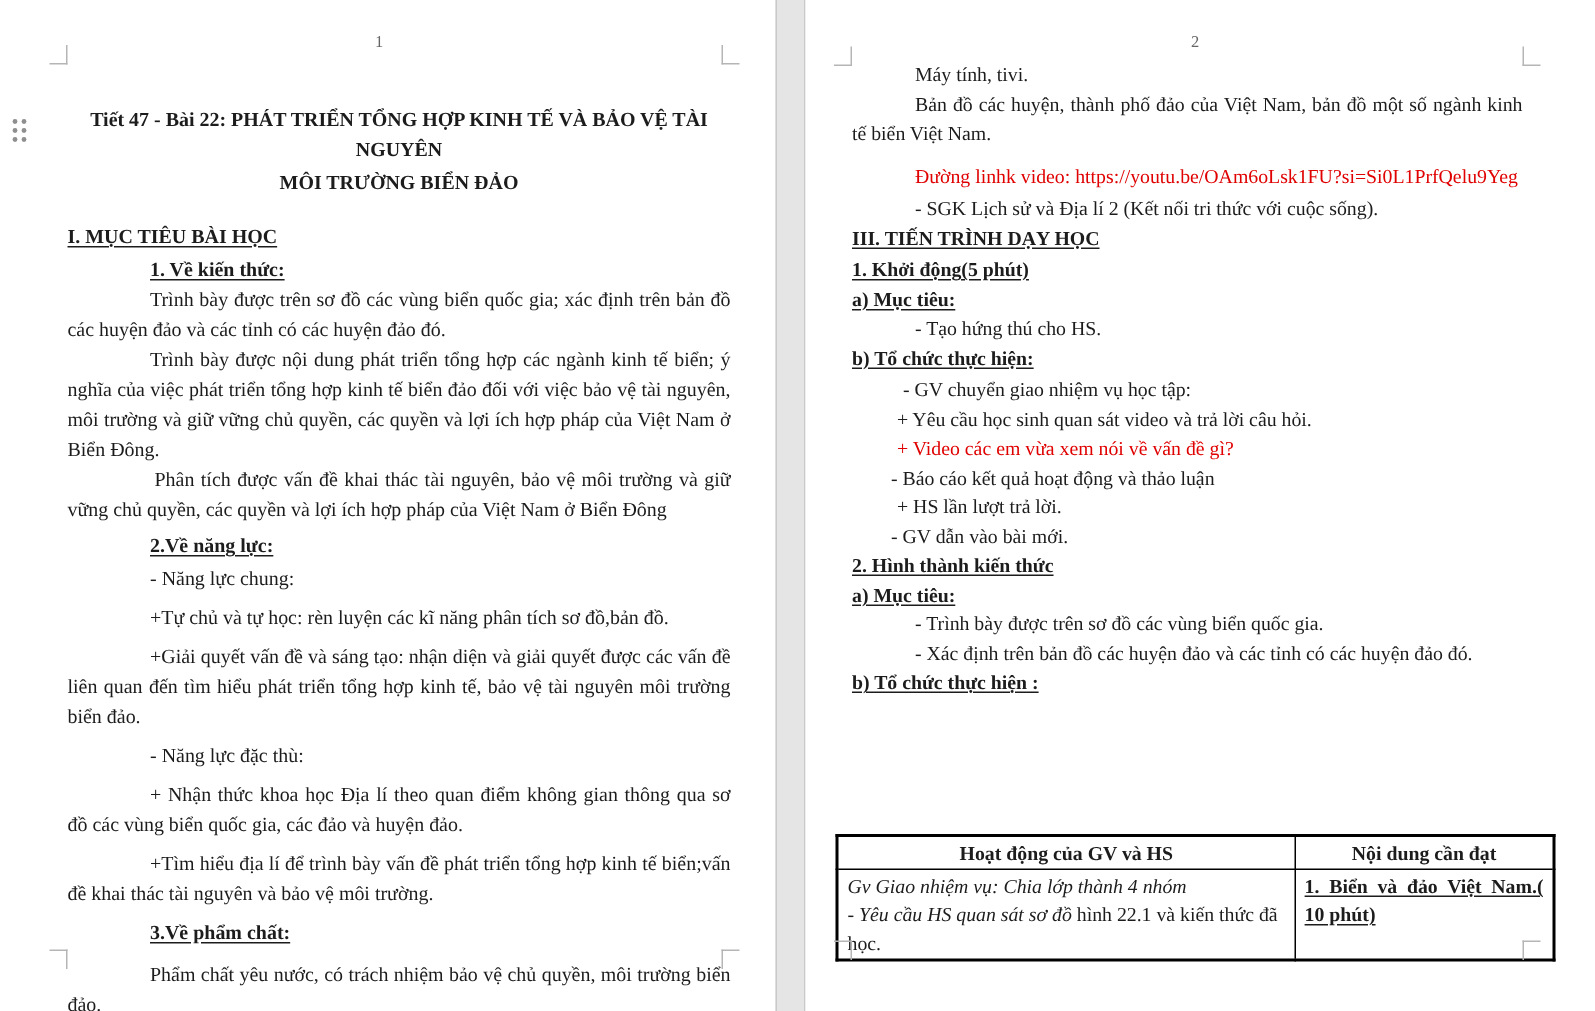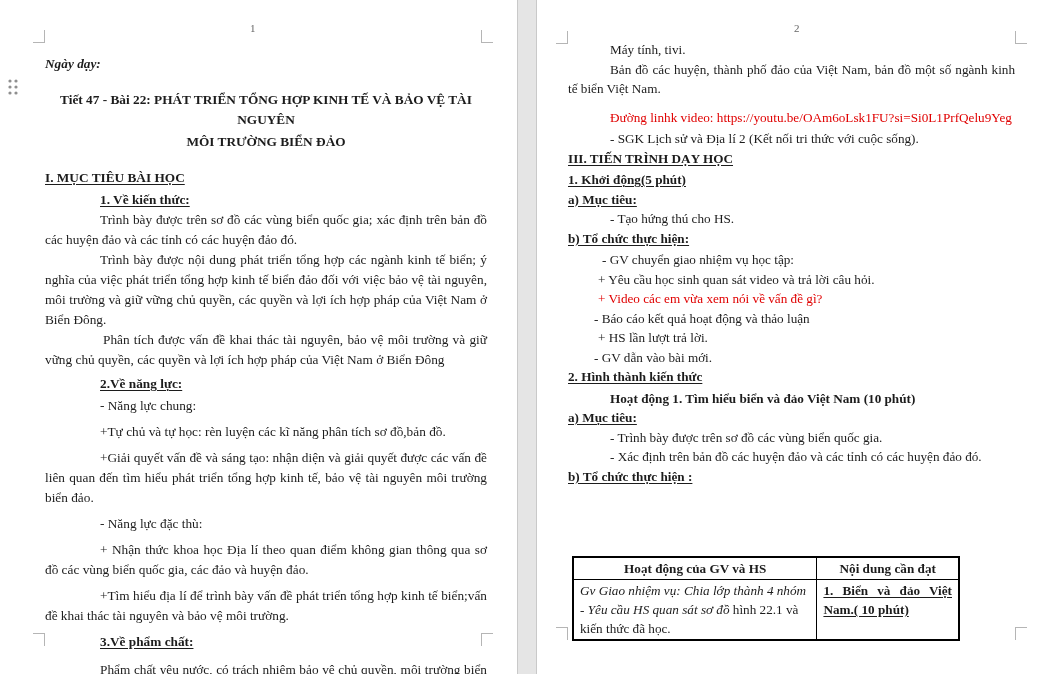--- a/index.html
+++ b/index.html
@@ -39,21 +39,21 @@
   .ti58{text-indent:58px;}
   .ti42{text-indent:42px;}
   .in55{padding-left:55px;}
   .in42{padding-left:42px;}
   .in34{padding-left:34px;}
   .in30{padding-left:30px;}
   .in26{padding-left:26px;}
   .mt2{margin-top:2px;} .mt4{margin-top:4px;} .mt6{margin-top:6px;} .mt8{margin-top:8px;}
   .mt9{margin-top:9px;} .mt14{margin-top:14px;} .mt16{margin-top:16px;}
 
-  table.gv{border-collapse:collapse;margin-left:35px;margin-top:4px;width:388px;
+  table.gv{border-collapse:collapse;margin-left:20px;margin-top:4px;width:480px;
            font-size:13.2px;line-height:19px;}
   table.gv th,table.gv td{border:1px solid #000;padding:1px 6px;vertical-align:top;}
   table.gv{border:2px solid #000;}
   table.gv th{font-weight:bold;text-align:center;padding:1px 4px;}
   .col-act{width:290px;}
   .col-need{width:160px;}
 </style>
 </head>
 <body>
 
@@ -67,21 +67,20 @@
         <circle cx="3" cy="3" r="1.6" fill="#8f8f8f"></circle>
           <circle cx="9" cy="3" r="1.6" fill="#8f8f8f"></circle>
         <circle cx="3" cy="9" r="1.6" fill="#8f8f8f"></circle>
           <circle cx="9" cy="9" r="1.6" fill="#8f8f8f"></circle>
         <circle cx="3" cy="15" r="1.6" fill="#8f8f8f"></circle>
           <circle cx="9" cy="15" r="1.6" fill="#8f8f8f"></circle>
       </svg>
     </div>
 
     <div class="content content-left">
-      <p class="b i">Ngày dạy:</p>
       <p class="b center mt16">Tiết 47 - Bài 22: PHÁT TRIỂN TỔNG HỢP KINH TẾ VÀ BẢO VỆ TÀI NGUYÊN</p>
       <p class="b center" style="line-height:24px;">MÔI TRƯỜNG BIỂN ĐẢO</p>
 
       <p class="b mt14"><span class="u">I. MỤC TIÊU BÀI HỌC</span></p>
       <p class="b in55 mt2"><span class="u">1. Về kiến thức:</span></p>
       <p class="just ti55">Trình bày được trên sơ đồ các vùng biển quốc gia; xác định trên bản đồ các huyện đảo và các tỉnh có các huyện đảo đó.</p>
       <p class="just ti55">Trình bày được nội dung phát triển tổng hợp các ngành kinh tế biển; ý nghĩa của việc phát triển tổng hợp kinh tế biển đảo đối với việc bảo vệ tài nguyên, môi trường và giữ vững chủ quyền, các quyền và lợi ích hợp pháp của Việt Nam ở Biển Đông.</p>
       <p class="just ti58">Phân tích được vấn đề khai thác tài nguyên, bảo vệ môi trường và giữ vững chủ quyền, các quyền và lợi ích hợp pháp của Việt Nam ở Biển Đông</p>
 
       <p class="b in55 mt4"><span class="u">2.Về năng lực:</span></p>
@@ -115,21 +114,20 @@
       <p class="in42">- Tạo hứng thú cho HS.</p>
       <p class="b"><span class="u">b) Tổ chức thực hiện:</span></p>
       <p class="in34 mt2">- GV chuyển giao  nhiệm vụ học tập:</p>
       <p class="in30">+ Yêu cầu học sinh quan sát video và trả lời câu hỏi.</p>
       <p class="red in30">+ Video các em vừa xem nói về vấn đề gì?</p>
       <p class="in26">- Báo cáo kết quả hoạt động và thảo luận</p>
       <p class="in30">+ HS lần lượt trả lời.</p>
       <p class="in26">- GV dẫn vào bài mới.</p>
 
       <p class="b"><span class="u">2. Hình thành kiến thức</span></p>
-      <p class="b in42 mt2">Hoạt động 1. Tìm hiểu biển và đảo Việt Nam (10 phút)</p>
       <p class="b"><span class="u">a) Mục tiêu:</span></p>
       <p class="in42">- Trình bày được trên sơ đồ các vùng biển quốc gia.</p>
       <p class="in42">- Xác định trên bản đồ các huyện đảo và các tỉnh có các huyện đảo đó.</p>
       <p class="b"><span class="u">b) Tổ chức thực hiện :</span></p>
     </div>
 
     <div style="position:absolute;left:0;top:552px;width:526px;">
       <table class="gv">
         <tbody>
             <tr>

